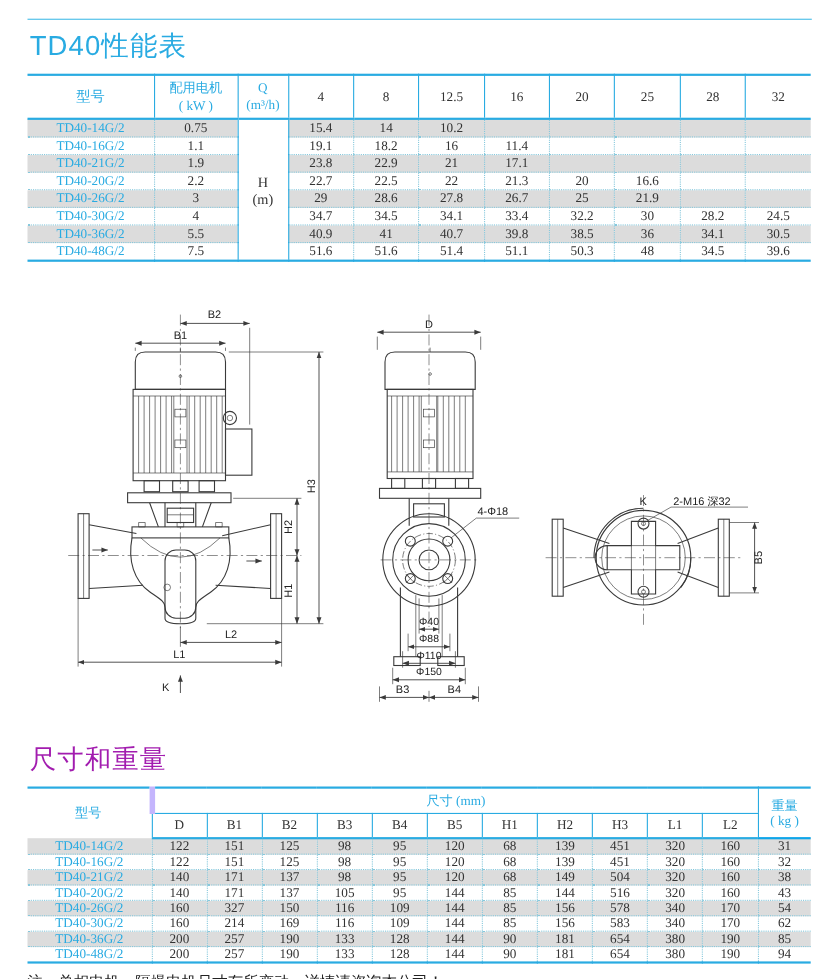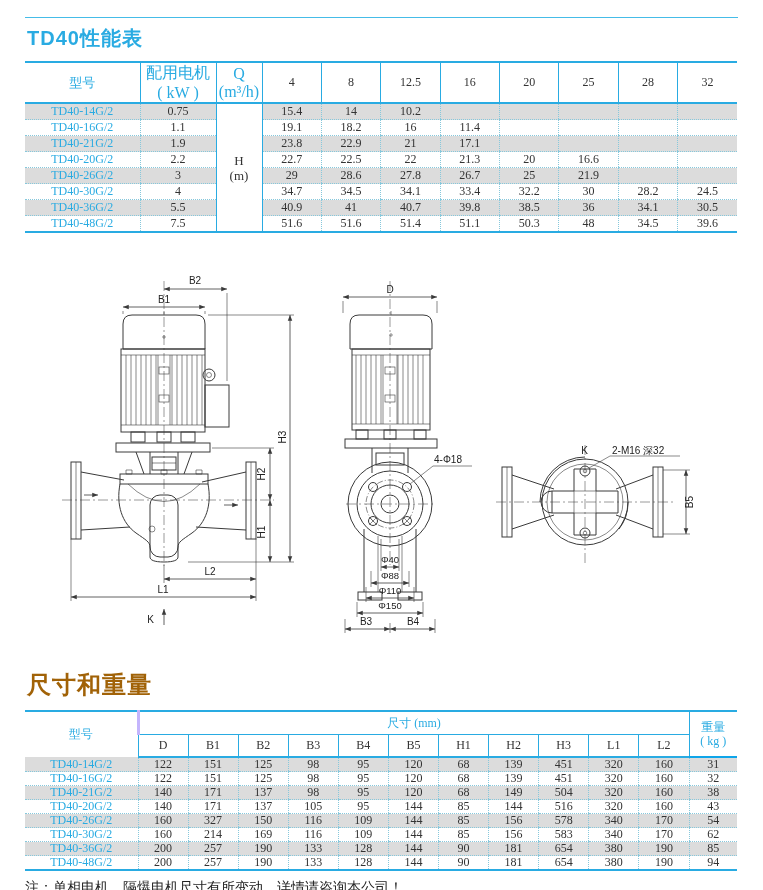--- a/index.html
+++ b/index.html
@@ -1,42 +1,42 @@
 <!DOCTYPE html>
 <html><head>
 <meta charset="utf-8">
 <style>
   html,body{margin:0;padding:0;background:#fff;}
   body{width:763px;height:890px;font-family:"Liberation Sans",sans-serif;color:#333;overflow:hidden;}
   .top-rule{margin:17px 25px 0 25px;border-top:1px solid #45BCE8;height:0;}
-  h1.sec-title{margin:7px 0 9px 27px;font-size:20px;font-weight:700;color:#29ABE2;letter-spacing:1px;}
-  h1.sec-title2{margin:12px 0 9px 27px;font-size:24px;font-weight:700;color:#a16207;letter-spacing:1px;}
+  h1.sec-title{margin:7px 0 9px 27px;font-size:25px;font-weight:400;color:#29ABE2;letter-spacing:1px;}
+  h1.sec-title2{margin:12px 0 9px 27px;font-size:24px;font-weight:400;color:#a21caf;letter-spacing:1px;}
 
   table.spec{border-collapse:collapse;margin-left:25px;width:712px;table-layout:fixed;
              border-top:2px solid #29ABE2;border-bottom:2px solid #29ABE2;font-family:Liberation Serif, serif;}
   table.spec th,table.spec td{padding:0;text-align:center;vertical-align:middle;font-weight:normal;}
 
   
-  .perf thead th{height:38px;font-size:16px;color:#29ABE2;border-bottom:2px solid #29ABE2;}
+  .perf thead th{height:38px;font-size:12px;color:#29ABE2;border-bottom:2px solid #29ABE2;}
   .perf thead th + th{border-left:1px solid #29ABE2;}
   .perf thead th.flow{color:#333;font-size:12px;}
   .perf thead th.c-model{font-size:13px;}
   .perf tbody td{height:15px;font-size:12px;line-height:15px;border-bottom:1px dotted #86C8DC;color:#333;}
   .perf tbody tr:last-child td{border-bottom:none;}
   .perf tbody td + td{border-left:1px dotted #86C8DC;}
   .perf tbody td.model{color:#29ABE2;}
   .perf tbody tr.stripe td{background:#DCDCDC;}
   .perf tbody td.hcell{background:#fff !important;border-left:1px solid #29ABE2;border-right:1px solid #29ABE2;
                        border-bottom:none;font-size:13px;line-height:15px;color:#333;}
 
   
   .dims thead th{font-size:12px;color:#29ABE2;}
   .dims thead tr.r1 th{height:22px;}
   .dims thead tr.r2 th{height:21px;color:#333;border-bottom:2px solid #29ABE2;border-left:1px solid #29ABE2;}
-  .dims thead th.c-dims{border-left:3px solid #c4b5fd;border-bottom:1px solid #29ABE2;}
+  .dims thead th.c-dims{border-left:5px solid #c4b5fd;border-bottom:1px solid #29ABE2;}
   .dims thead th.c-weight{border-left:1px solid #29ABE2;border-bottom:2px solid #0ea5e9;line-height:14px;}
   .dims tbody td{height:13px;font-size:12px;line-height:13px;border-bottom:1px dotted #86C8DC;color:#333;}
   .dims tbody tr:last-child td{border-bottom:none;}
   .dims tbody td + td{border-left:1px dotted #86C8DC;}
   .dims tbody td.model{color:#29ABE2;}
   .dims tbody tr.stripe td{background:#DCDCDC;}
 
   .note{margin:8px 0 0 25px;font-size:14px;color:#222;}
 
   

